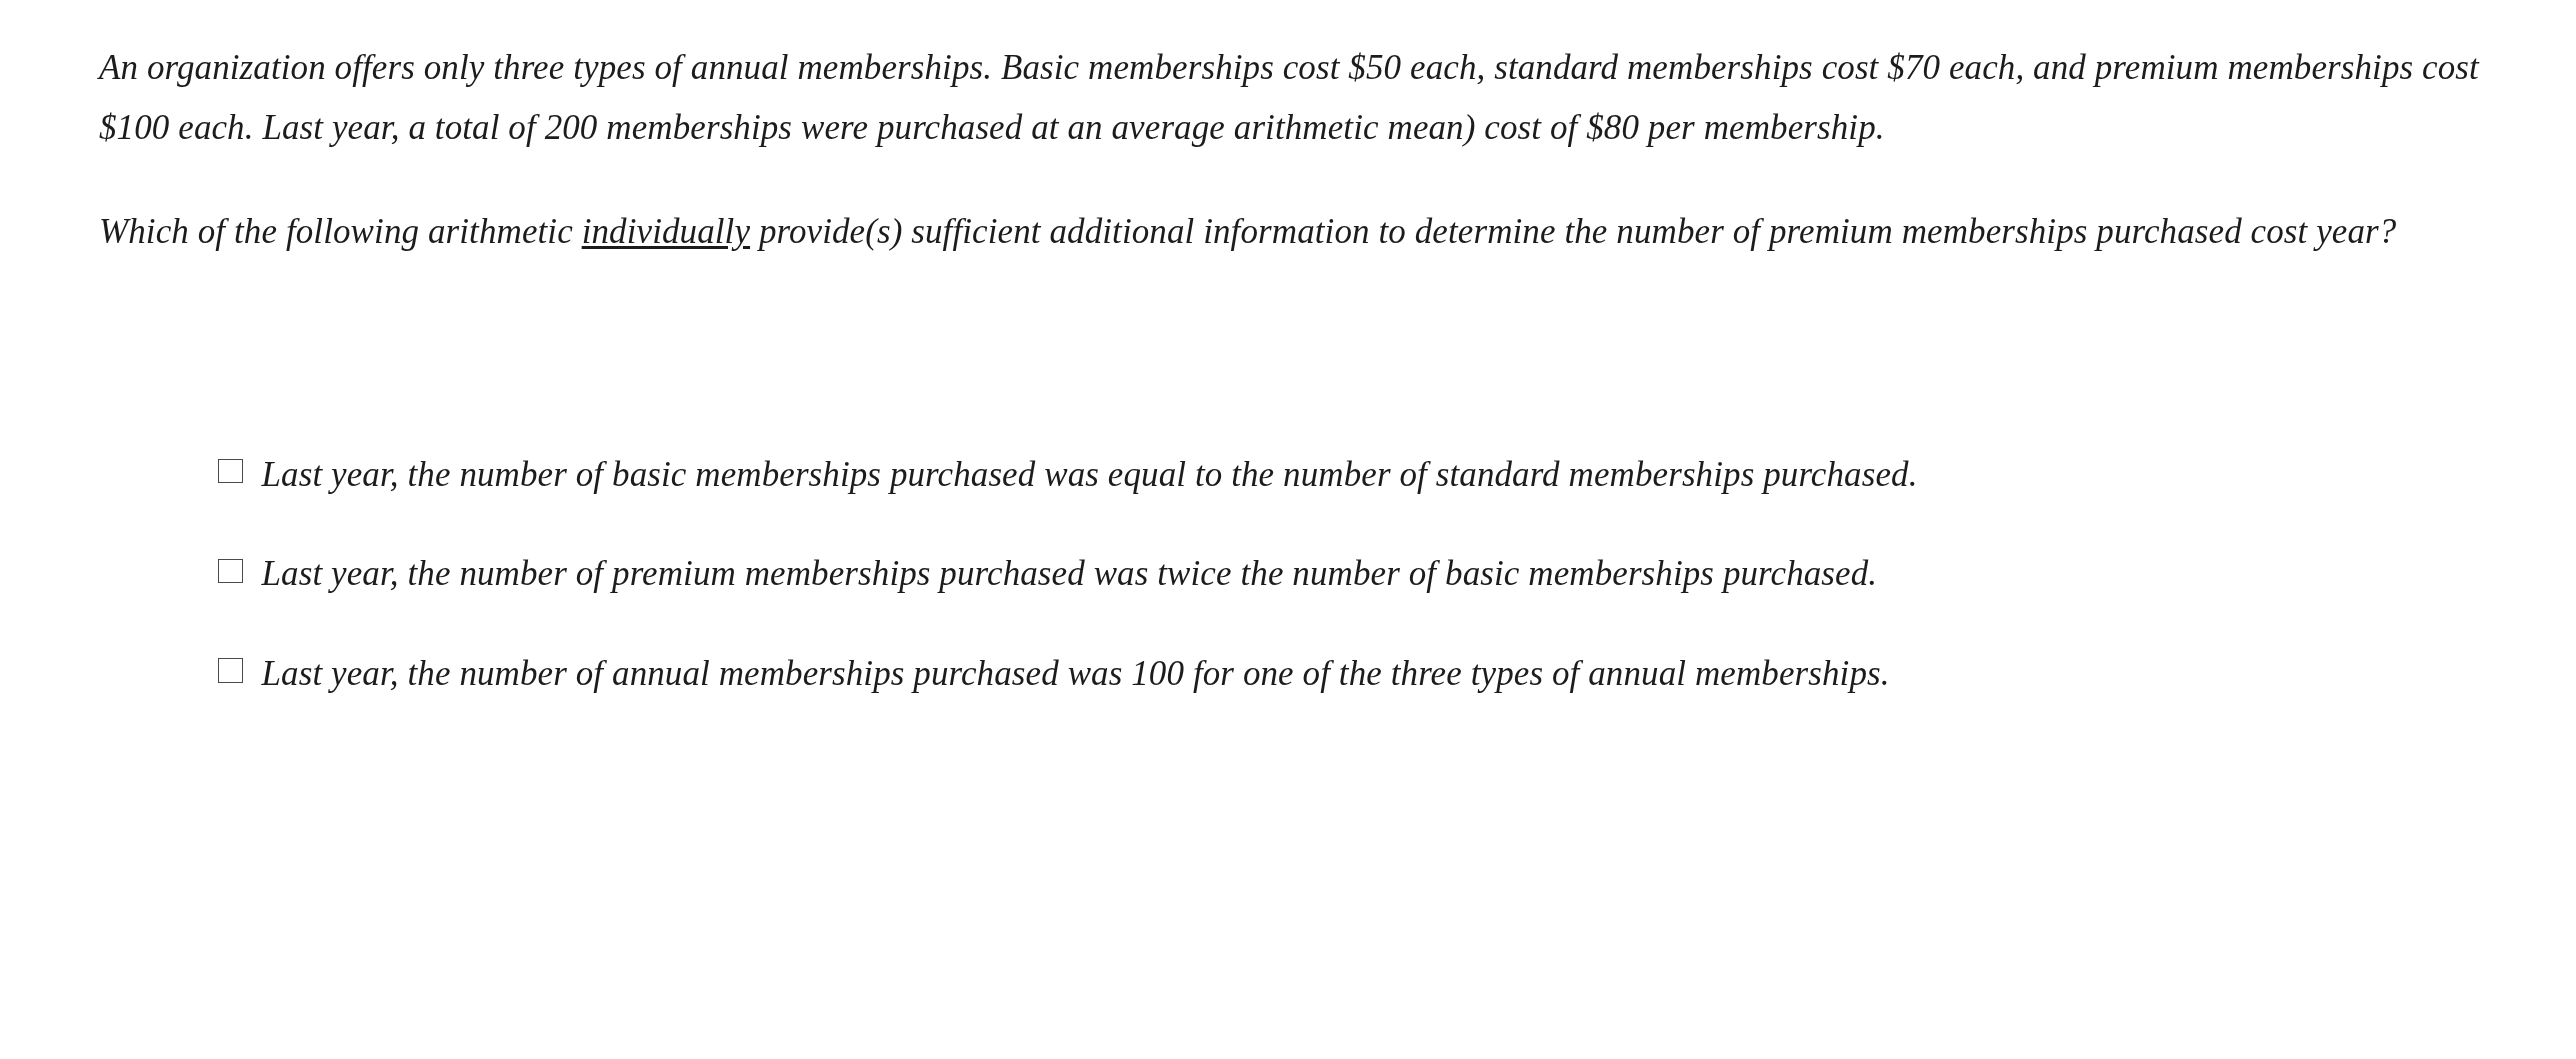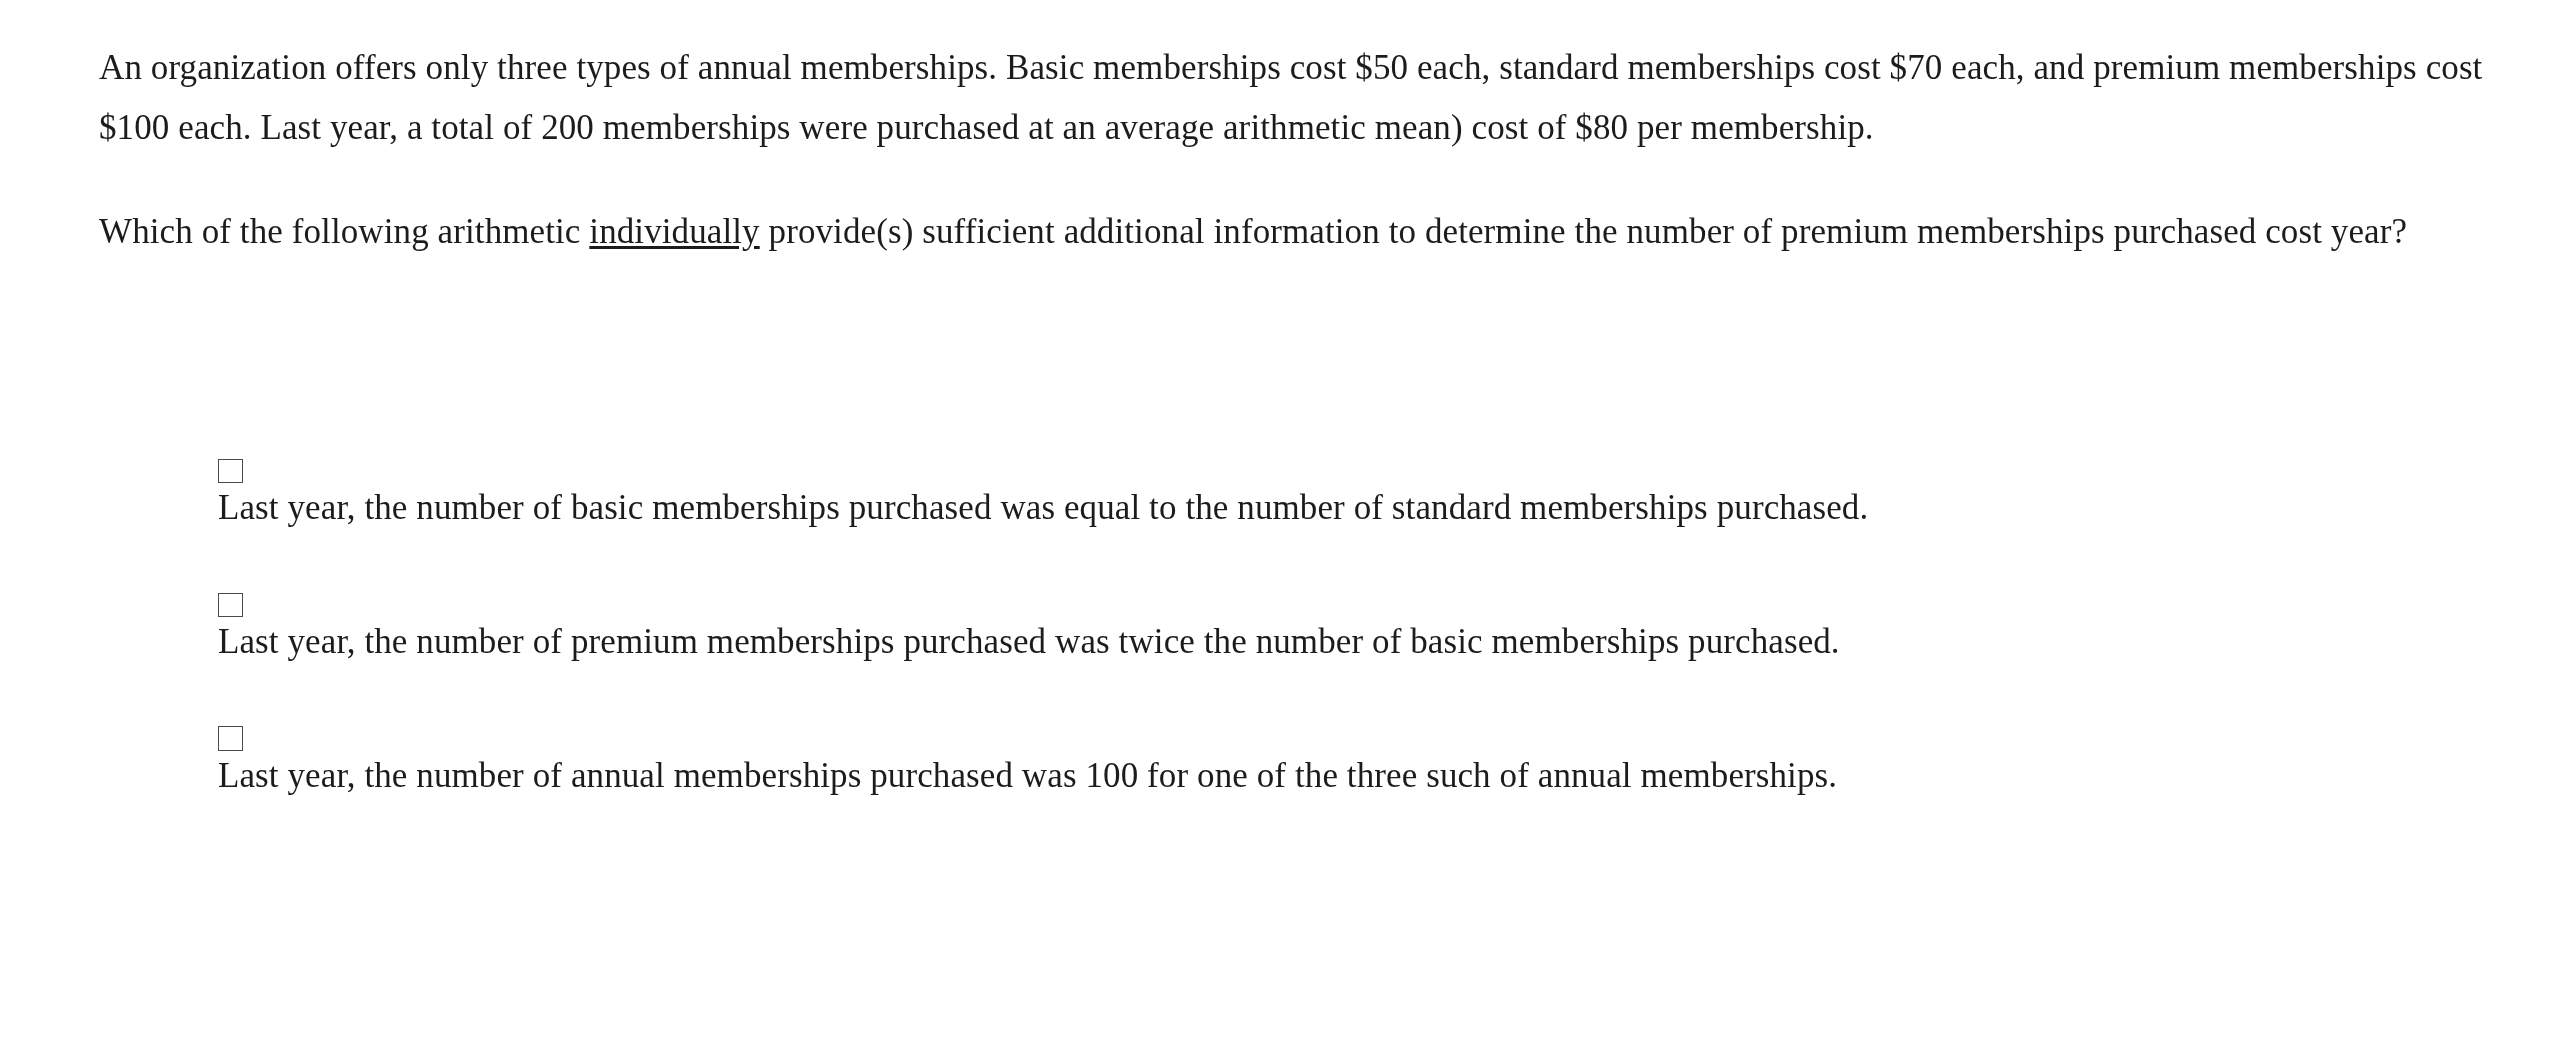--- a/index.html
+++ b/index.html
@@ -13,20 +13,21 @@
     font-family: "Liberation Serif", "DejaVu Serif", serif;
     color: #1c1c1c;
     overflow: hidden;
   }
   .page {
     position: relative;
     width: 2576px;
     height: 1060px;
     box-sizing: border-box;
     padding: 38px 56px 0 99px;
+    font-style: italic;
   }
   .stem {
     font-size: 35px;
     line-height: 1.70;
     max-width: 2409px;
     letter-spacing: 0.1px;
   }
   .stem p {
     margin: 0 0 45px 0;
   }
@@ -42,21 +43,20 @@
     height: 141px;
   }
   .choices {
     margin-left: 119px;
     margin-top: 0px;
   }
   .choice {
     display: flex;
     align-items: flex-start;
     margin-bottom: 49px;
-    flex-direction: column;
   }
   .choice:last-child {
     margin-bottom: 0;
   }
   .checkbox {
     flex: 0 0 auto;
     width: 24.5px;
     height: 24.5px;
     border: 1.9px solid #4a4a4a;
     background: #ffffff;
@@ -91,19 +91,19 @@
       <span class="choice-text">Last year, the number of basic memberships purchased was equal to the number of standard memberships purchased.</span>
     </div>
 
     <div class="choice">
       <span class="checkbox"></span>
       <span class="choice-text">Last year, the number of premium memberships purchased was twice the number of basic memberships purchased.</span>
     </div>
 
     <div class="choice">
       <span class="checkbox"></span>
-      <span class="choice-text">Last year, the number of annual memberships purchased was 100 for one of the three such of annual memberships.</span>
+      <span class="choice-text">Last year, the number of annual memberships purchased was 100 for one of the three types of annual memberships.</span>
     </div>
 
   </div>
 
 </div>
 
 
 </body></html>

